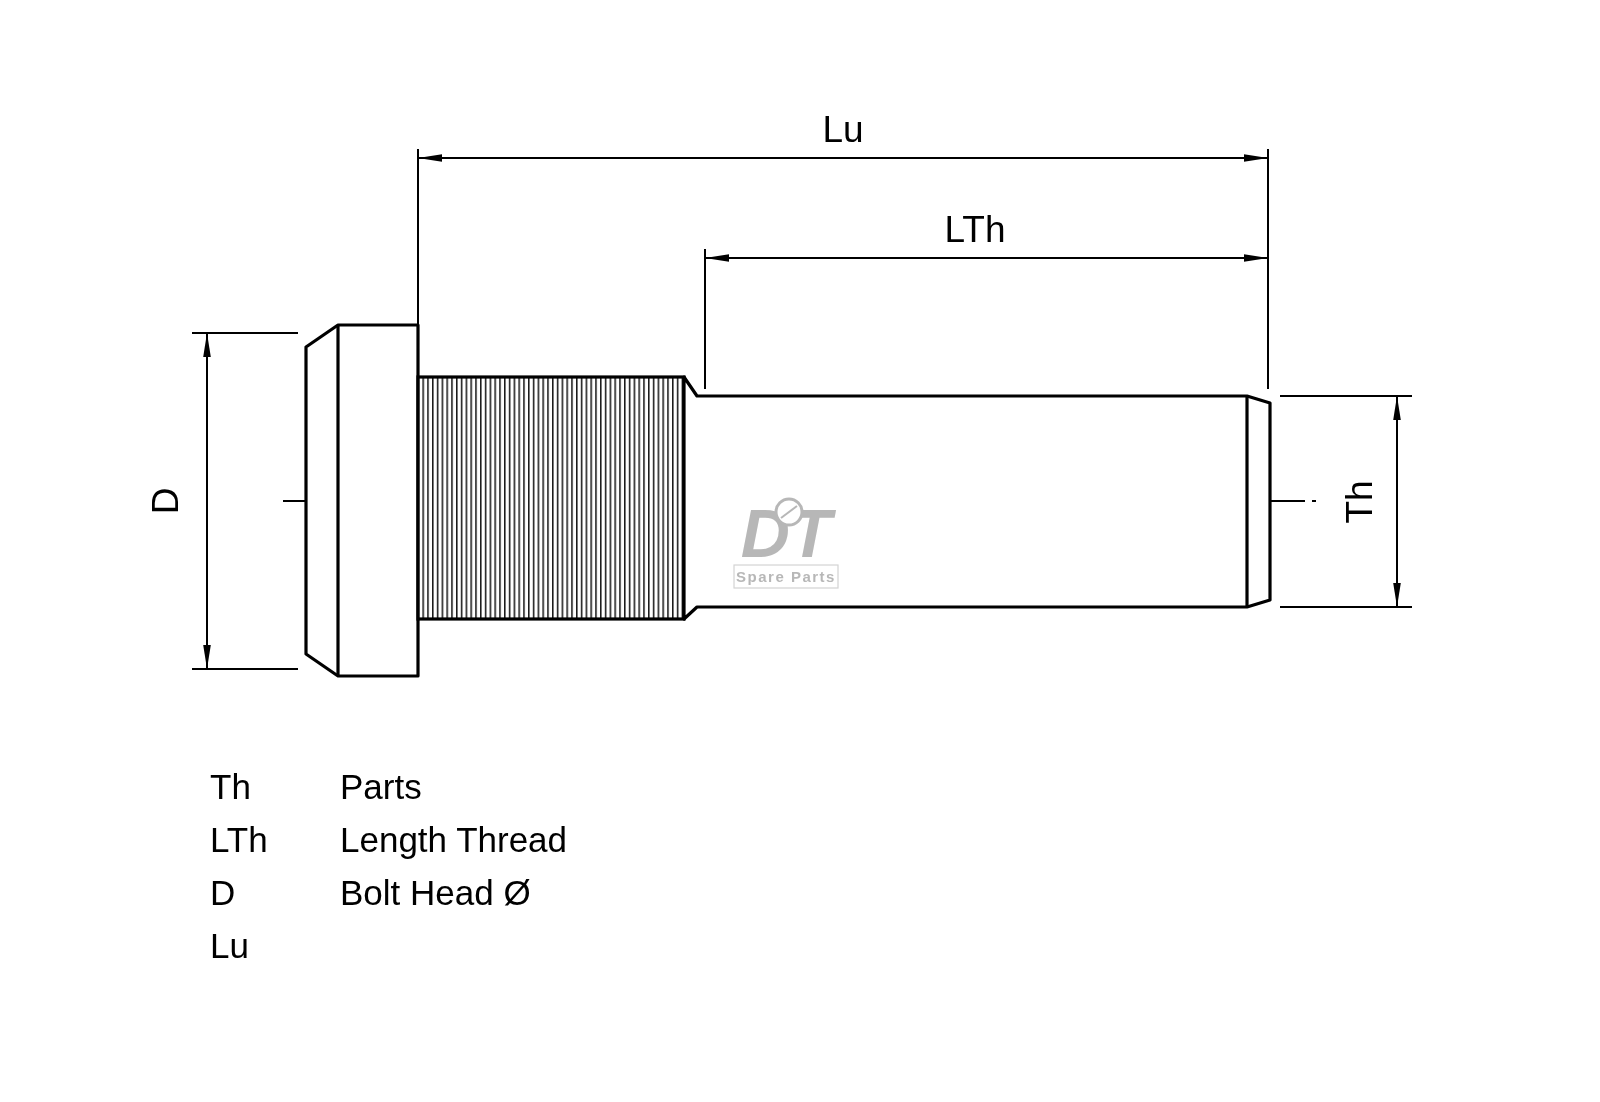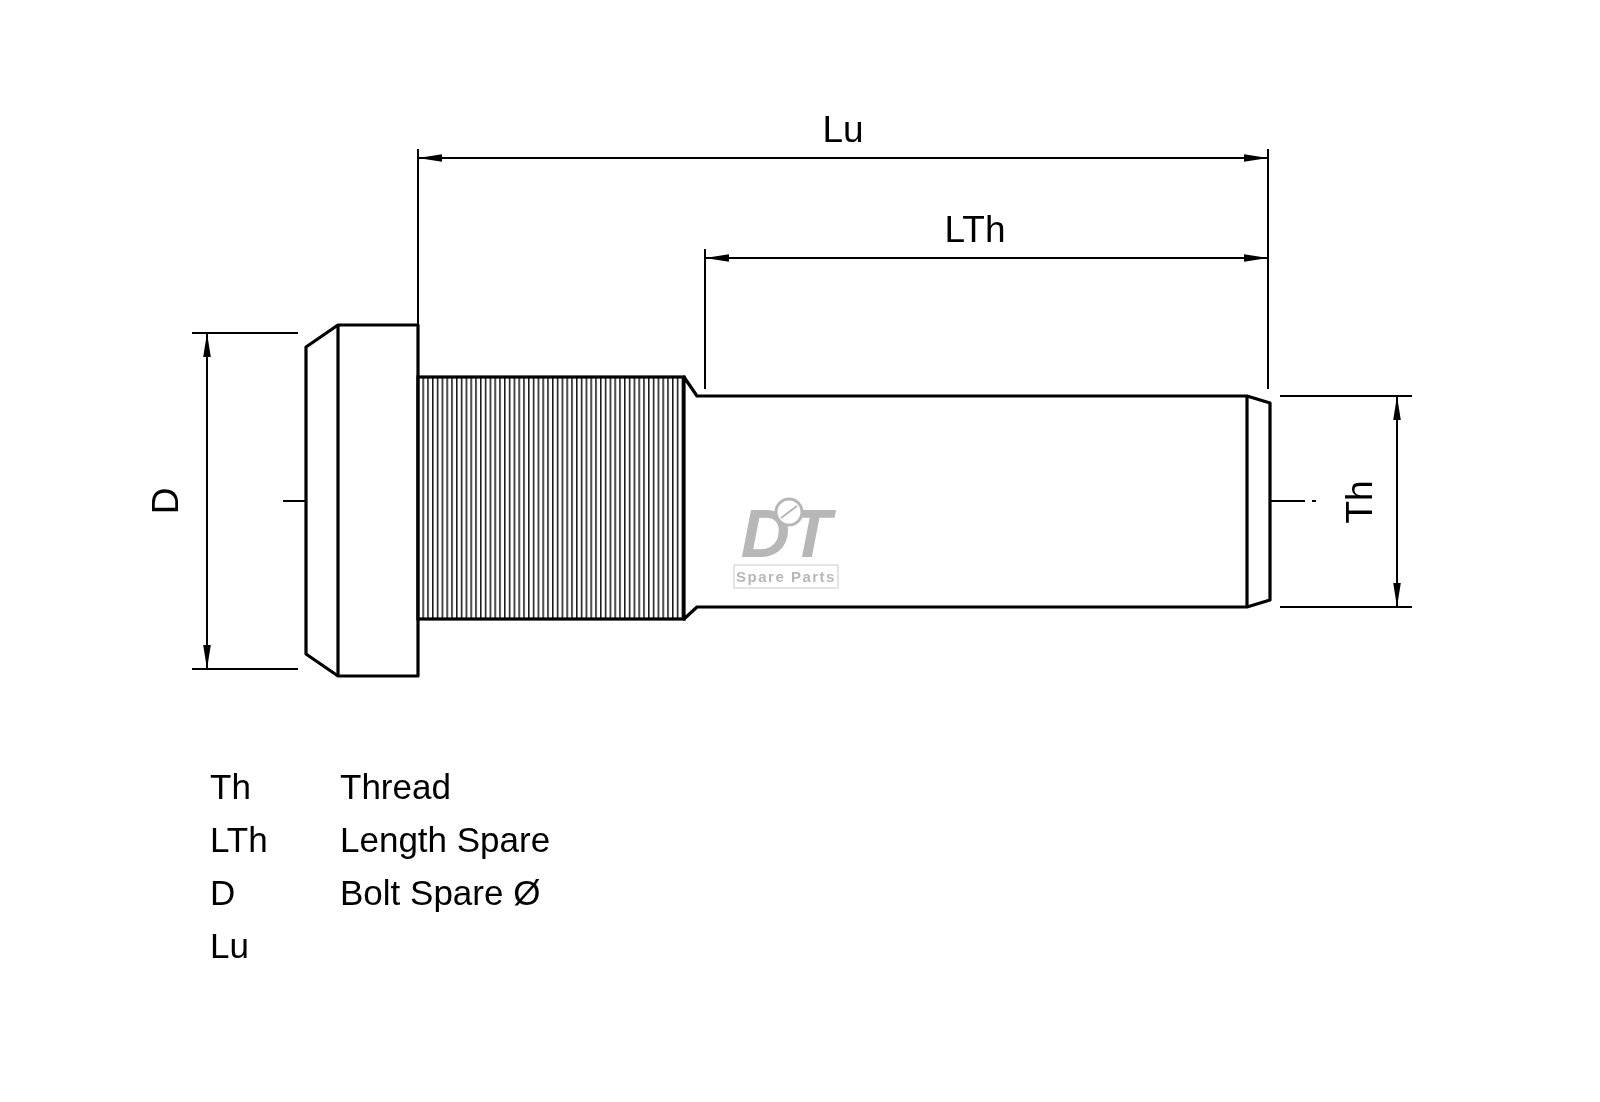--- a/index.html
+++ b/index.html
@@ -108,28 +108,28 @@
       <circle cx="789" cy="512" r="13" fill="#ffffff" stroke="#a6a6a6" stroke-width="3"></circle>
       <line x1="781" y1="518" x2="797" y2="506" stroke="#a6a6a6" stroke-width="2"></line>
       <rect x="734" y="565" width="104" height="23" fill="none" stroke="#c9c9c9" stroke-width="1.2"></rect>
       <text x="786" y="582" font-size="15" font-weight="bold" letter-spacing="1.5" fill="#a6a6a6" text-anchor="middle">Spare Parts</text>
     </g>
   </svg>
 
   <div class="legend">
     <div class="legend-row">
       <span class="legend-symbol">Th</span>
-      <span class="legend-desc">Thread</span>
+      <span class="legend-desc">Parts</span>
     </div>
     <div class="legend-row">
       <span class="legend-symbol">LTh</span>
-      <span class="legend-desc">Length Spare</span>
+      <span class="legend-desc">Length Thread</span>
     </div>
     <div class="legend-row">
       <span class="legend-symbol">D</span>
-      <span class="legend-desc">Bolt Spare Ø</span>
+      <span class="legend-desc">Bolt Head Ø</span>
     </div>
     <div class="legend-row">
       <span class="legend-symbol">Lu</span>
     </div>
   </div>
 
 </div>
 
 </body></html>

